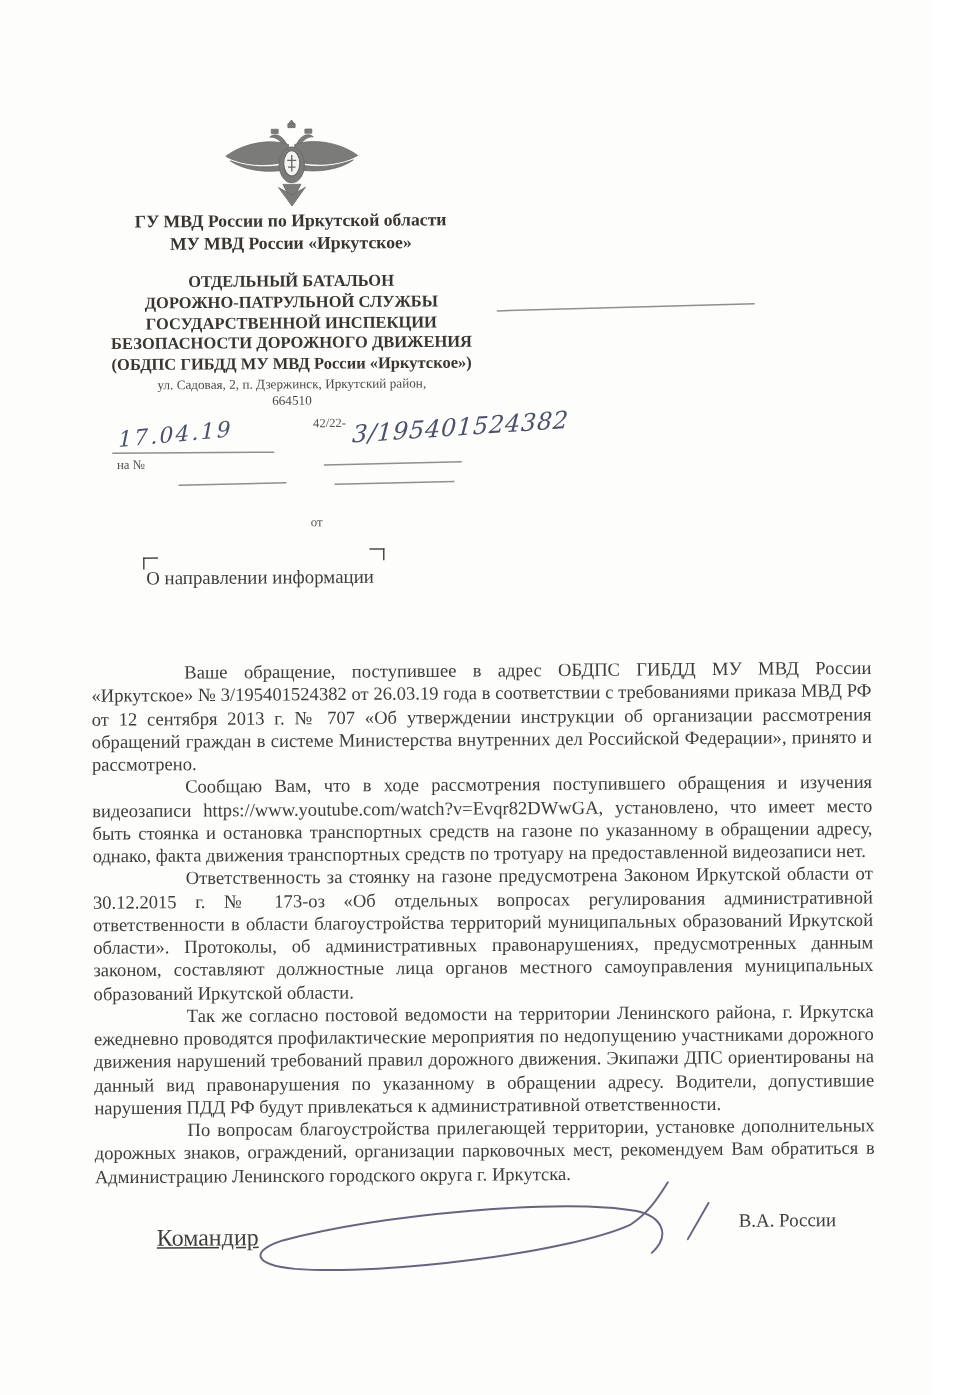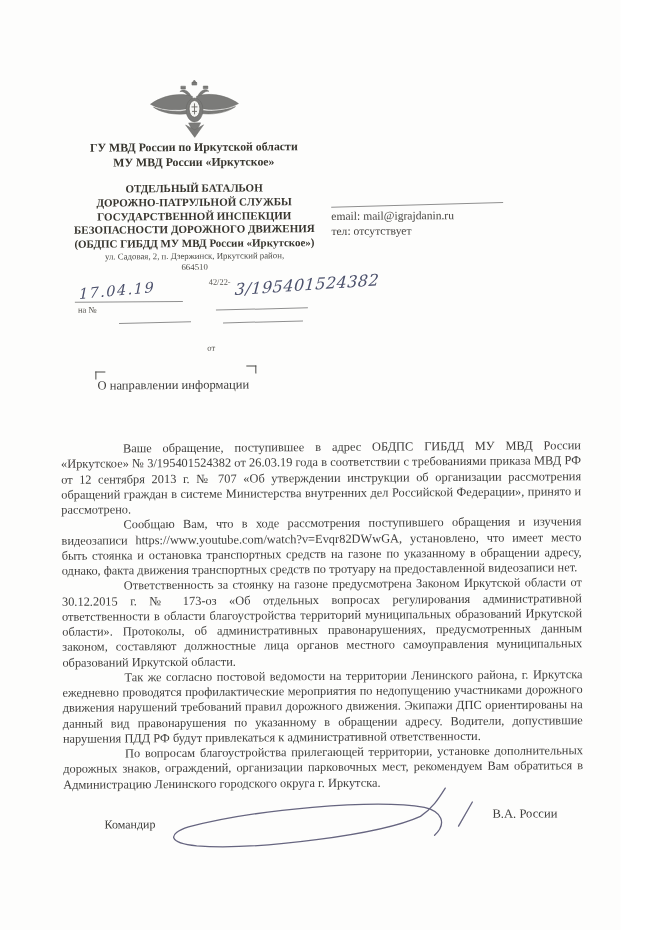--- a/index.html
+++ b/index.html
@@ -46,21 +46,21 @@
   .corner-l{position:absolute;left:96px;top:370px;width:9px;height:7px;
         border-top:1px solid #4a4a47;border-left:1px solid #4a4a47;}
   .corner-r{position:absolute;left:247px;top:365px;width:9px;height:7px;
         border-top:1px solid #4a4a47;border-right:1px solid #4a4a47;}
   .subject{position:absolute;left:98px;top:377px;font-size:12.6px;color:#3f3e3c;}
 
   .letter-body{position:absolute;left:61px;top:440px;width:520px;
         font-size:12.4px;line-height:15.25px;text-align:justify;color:#3f3e3c;}
   .letter-body p{margin:0;text-indent:62px;}
 
-  .sig-pos{position:absolute;left:102px;top:816px;font-size:12px;}
+  .sig-pos{position:absolute;left:102px;top:816px;font-size:16px;text-decoration:underline;}
   .sig-name{position:absolute;left:490px;top:808px;font-size:12.6px;}
   .sig-svg{position:absolute;left:160px;top:786px;}
 </style>
 </head>
 <body>
 
 <div class="page">
   <div class="scan"></div>
   <div class="tilt">
 
@@ -96,24 +96,20 @@
       <div>БЕЗОПАСНОСТИ ДОРОЖНОГО ДВИЖЕНИЯ</div>
       <div>(ОБДПС ГИБДД МУ МВД России «Иркутское»)</div>
     </div>
 
     <div class="addr">
       <div>ул. Садовая, 2, п. Дзержинск, Иркутский район,</div>
       <div>664510</div>
     </div>
 
     <div class="contact-underline"></div>
-    <div class="contact">
-      <div>email: mail@igrajdanin.ru</div>
-      <div>тел: отсутствует</div>
-    </div>
 
     <div class="hw hw-date">17.04.19</div>
     <div class="ref-line ref-line1"></div>
     <div class="ref-label lbl-onno">на №</div>
     <div class="ref-line ref-line2"></div>
     <div class="ref-prefix">42/22-</div>
     <div class="hw hw-number">3/195401524382</div>
     <div class="ref-line ref-line3"></div>
     <div class="ref-label lbl-from">от</div>
     <div class="ref-line ref-line4"></div>

